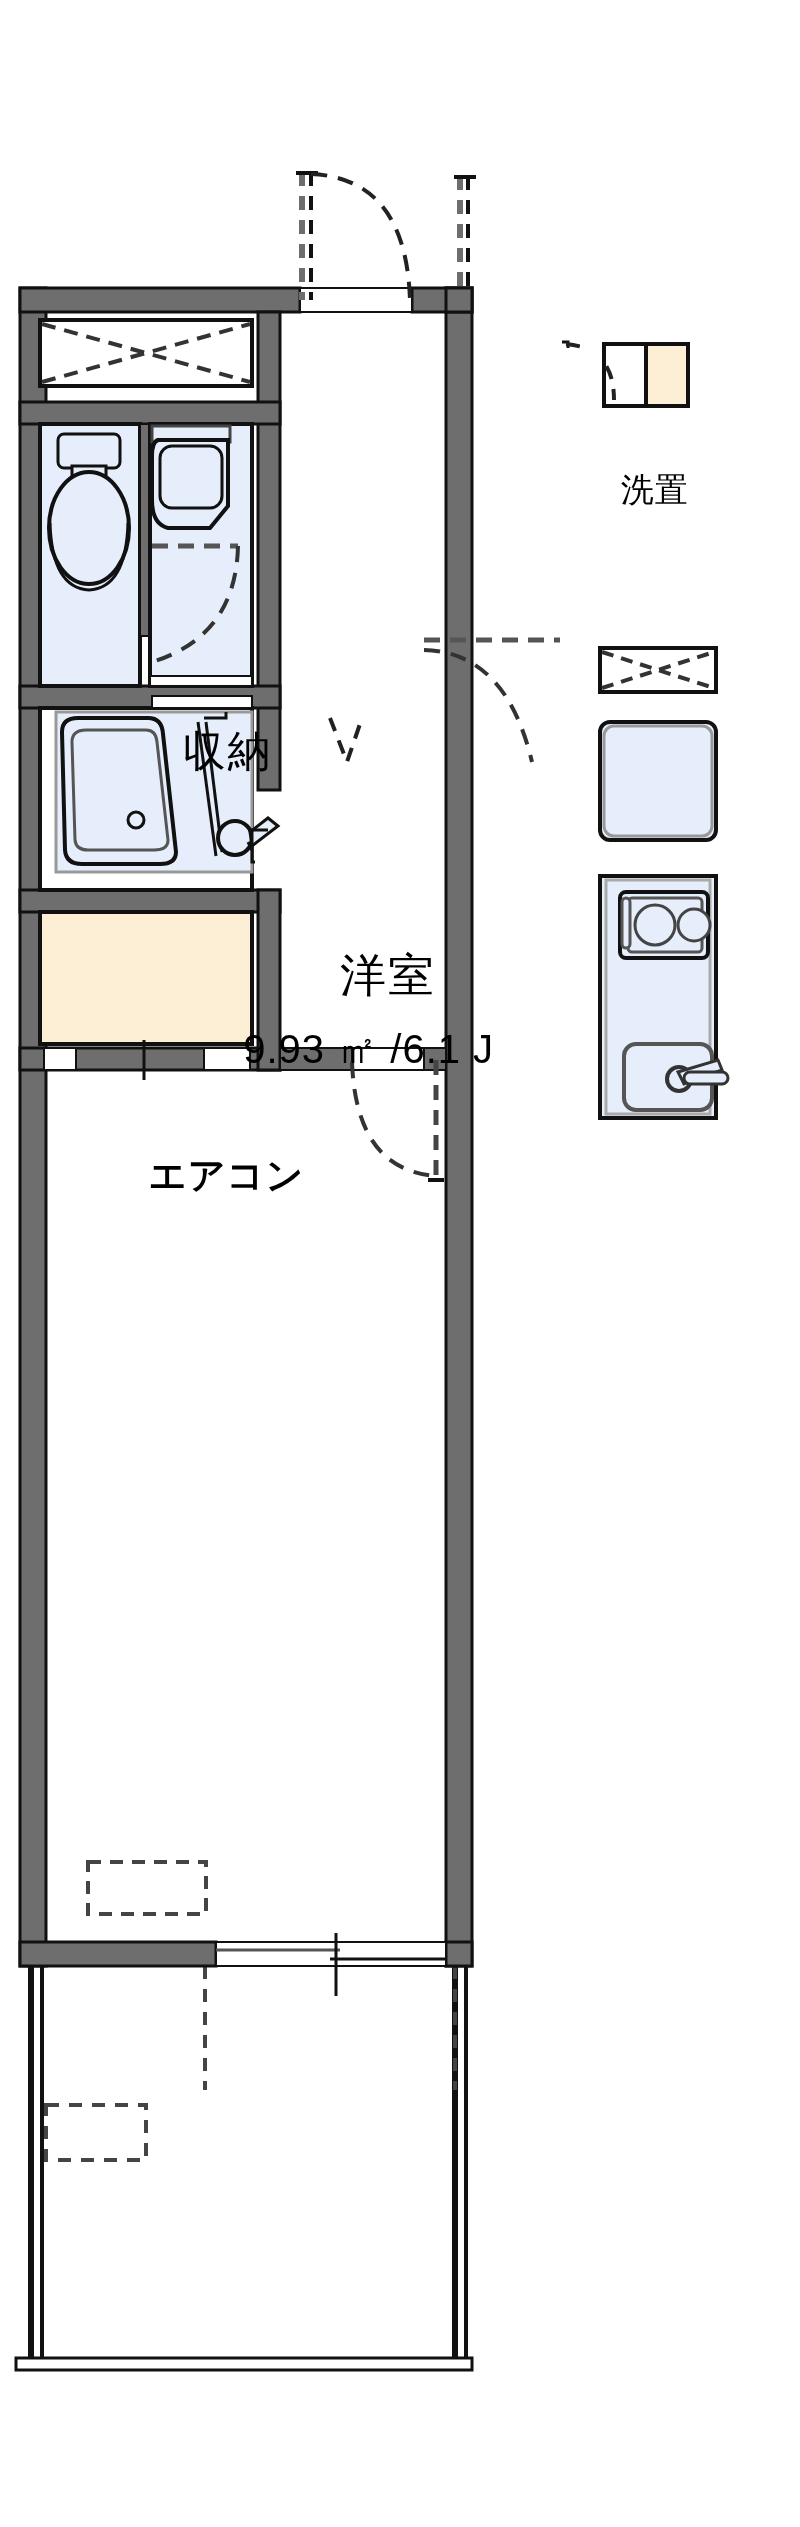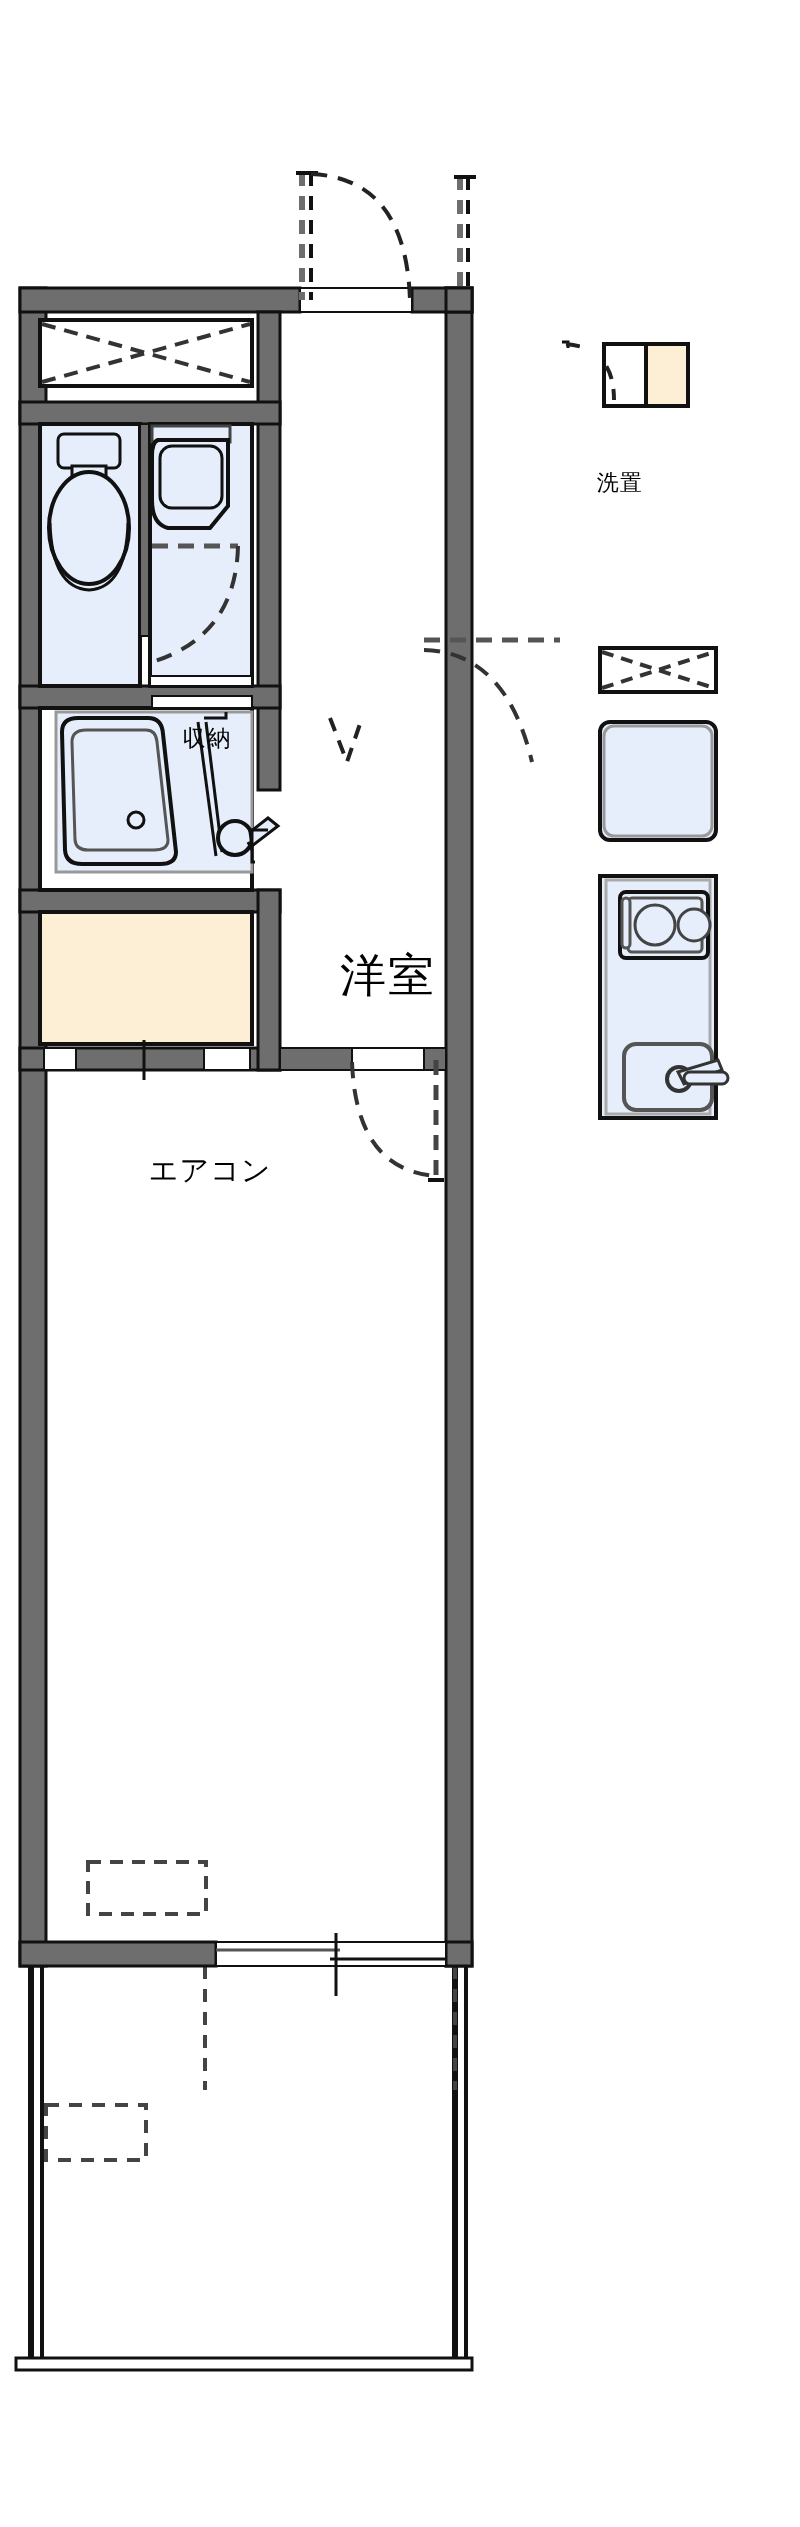--- a/index.html
+++ b/index.html
@@ -2,23 +2,23 @@
 <html><head>
 <meta charset="utf-8">
 <style>
   html,body{margin:0;padding:0;background:#ffffff;}
   body{font-family:"Liberation Sans","DejaVu Sans",sans-serif;}
   #plan{position:relative;width:800px;height:2527px;background:#ffffff;overflow:hidden;}
   .svgwrap{position:absolute;left:0;top:0;width:800px;height:2527px;}
   .lbl{position:absolute;color:#000;white-space:nowrap;}
   .lbl-room{font-size:46px;letter-spacing:2px;}
   .lbl-area{font-size:40px;letter-spacing:1px;}
-  .lbl-closet{font-size:23px;letter-spacing:2px;}
-  .lbl-wash{font-size:22px;letter-spacing:1px;}
-  .lbl-aircon{font-size:29px;letter-spacing:1px;}
+  .lbl-closet{font-size:43px;letter-spacing:2px;}
+  .lbl-wash{font-size:33px;letter-spacing:1px;margin-left:24px;}
+  .lbl-aircon{font-size:37px;letter-spacing:1px;font-weight:bold;}
 </style>
 </head>
 <body>
 
 <div id="plan">
 
   <svg class="svgwrap" viewBox="0 0 800 2527" xmlns="http://www.w3.org/2000/svg">
 
     <g>
       <rect x="28" y="1966" width="6" height="400" fill="#111"></rect>
@@ -203,20 +203,21 @@
       <path d="M468 176 L468 290" stroke="#111" stroke-width="4" stroke-dasharray="14,10" fill="none"></path>
       <path d="M454 177 L476 177" stroke="#111" stroke-width="4"></path>
 
       <rect x="446" y="288" width="26" height="24" fill="#6e6e6e" stroke="#111" stroke-width="3"></rect>
     </g>
 
   </svg>
 
   <div class="lbl lbl-room" style="left: 340px; top: 945px;">洋室</div>
 
+  <div class="lbl lbl-area" style="left: 243.2px; top: 1022px;">9.93 ㎡ /6.1 J</div>
 
   <div class="lbl lbl-closet" style="left: 182.4px; top: 723px;">収納</div>
 
   <div class="lbl lbl-wash" style="left: 596.8px; top: 468px;">洗置</div>
 
   <div class="lbl lbl-aircon" style="left: 148.8px; top: 1151px;">エアコン</div>
 
 </div>
 
 </body></html>

